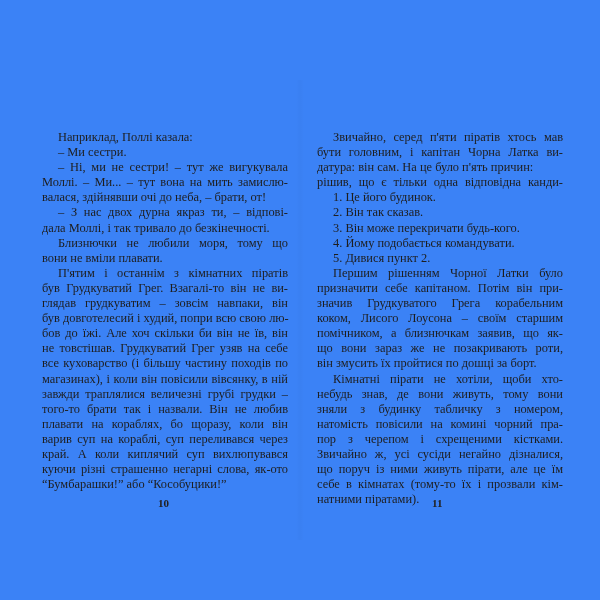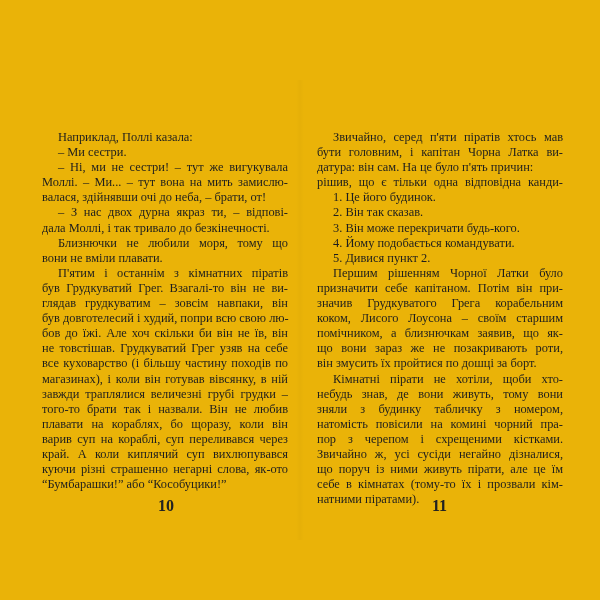--- a/index.html
+++ b/index.html
@@ -7,21 +7,21 @@
       padding: 0;
       width: 600px;
       height: 600px;
       background: #ffffff;
       overflow: hidden;
     }
     .spread {
       position: relative;
       width: 600px;
       height: 600px;
-      background: #eab308;
+      background: #3b82f6;
     }
     .page {
       position: absolute;
       top: 130px;
       width: 246px;
       font-family: "Liberation Serif", "DejaVu Serif", serif;
       font-size: 12.4px;
       line-height: 15.1px;
       color: #1e1e1e;
       text-align: justify;
@@ -34,21 +34,21 @@
       text-align: justify;
       text-align-last: justify;
       height: 15.1px;
     }
     .line.last { text-align-last: left; }
     .line.indent { padding-left: 16px; }
     .page-number {
       position: absolute;
       top: 497px;
       font-family: "Liberation Serif", "DejaVu Serif", serif;
-      font-size: 16px;
+      font-size: 11px;
       color: #222;
       font-weight: bold;
     }
     .page-number.left { left: 158px; }
     .page-number.right { left: 432px; text-align: center; }
     .gutter {
       position: absolute;
       left: 296px;
       top: 80px;
       width: 8px;
@@ -72,21 +72,21 @@
       <span class="line last">дала Моллі, і так тривало до безкінечності.</span>
       <span class="line indent">Близнючки не любили моря, тому що</span>
       <span class="line last">вони не вміли плавати.</span>
       <span class="line indent">П'ятим і останнім з кімнатних піратів</span>
       <span class="line">був Грудкуватий Грег. Взагалі-то він не ви-</span>
       <span class="line">глядав грудкуватим – зовсім навпаки, він</span>
       <span class="line">був довготелесий і худий, попри всю свою лю-</span>
       <span class="line">бов до їжі. Але хоч скільки би він не їв, він</span>
       <span class="line">не товстішав. Грудкуватий Грег узяв на себе</span>
       <span class="line">все куховарство (і більшу частину походів по</span>
-      <span class="line">магазинах), і коли він готував вівсянку, в ній</span>
+      <span class="line">магазинах), і коли він повісили вівсянку, в ній</span>
       <span class="line">завжди траплялися величезні грубі грудки –</span>
       <span class="line">того-то брати так і назвали. Він не любив</span>
       <span class="line">плавати на кораблях, бо щоразу, коли він</span>
       <span class="line">варив суп на кораблі, суп переливався через</span>
       <span class="line">край. А коли киплячий суп вихлюпувався</span>
       <span class="line">куючи різні страшенно негарні слова, як-ото</span>
       <span class="line last">“Бумбарашки!” або “Кособуцики!”</span>
     </div>
   <div class="page-number left">10</div>
 

